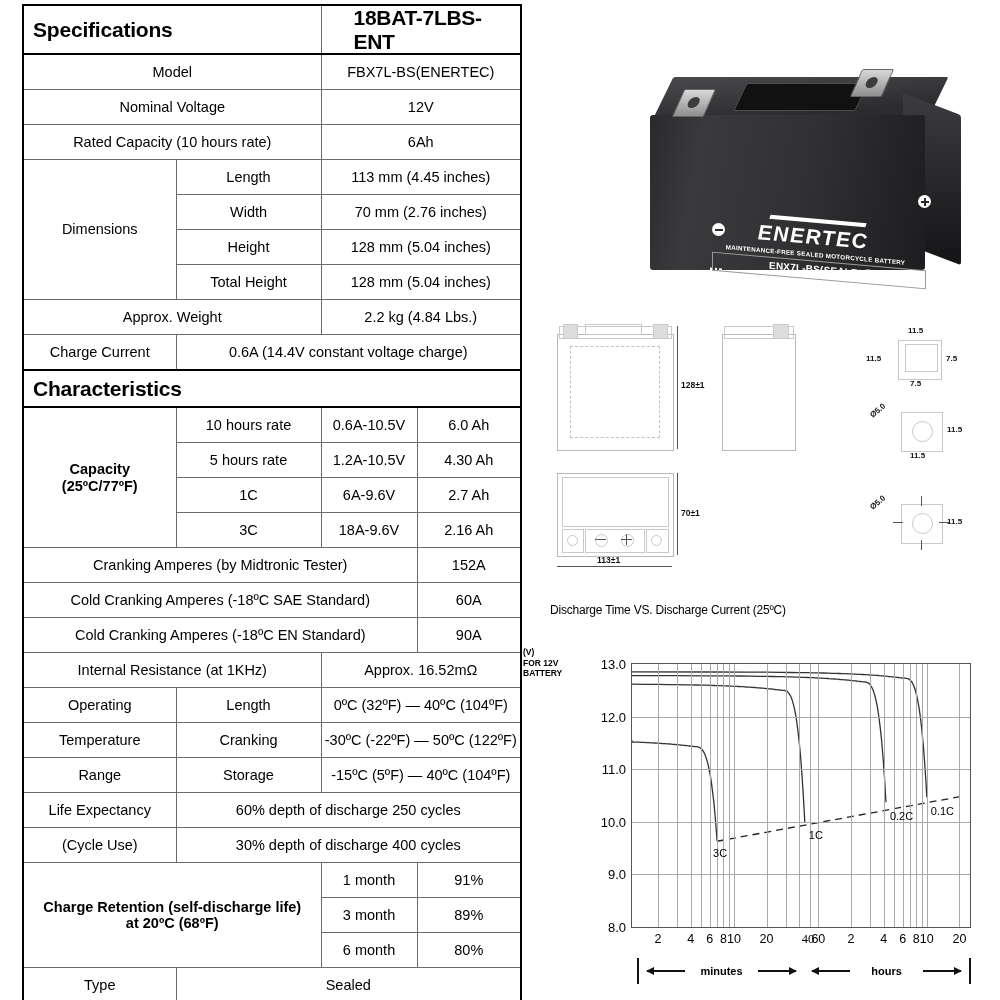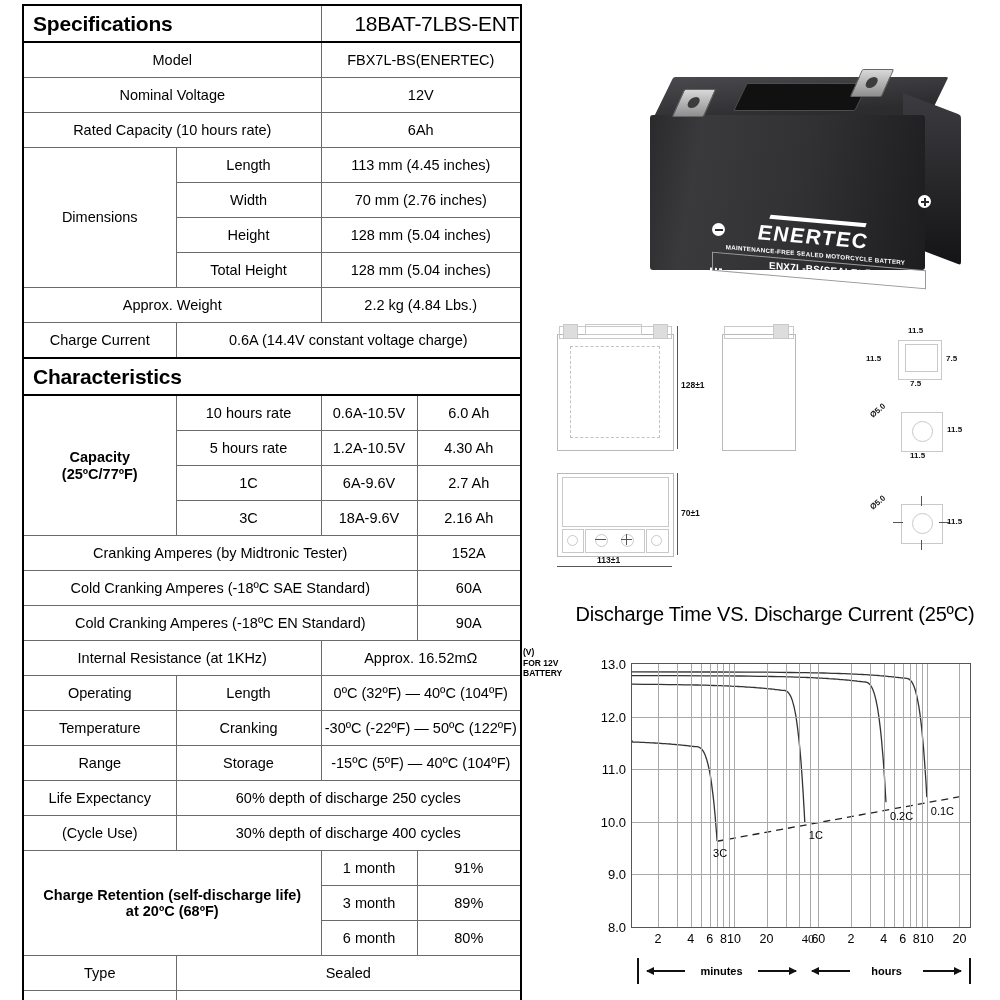--- a/index.html
+++ b/index.html
@@ -6,21 +6,21 @@
   body{width:1000px;height:1000px;position:relative;overflow:hidden;
        font-family:"Liberation Sans",sans-serif;color:#000;}
 
   
   #spec-table{position:absolute;left:22px;top:4px;width:498px;border-collapse:collapse;
               table-layout:fixed;}
   #spec-table td{border:1px solid #6b6b6b;text-align:center;vertical-align:middle;
                  font-size:14.5px;padding:0;height:34px;line-height:1.12;}
   #spec-table .bigtitle{font-size:21px;font-weight:bold;text-align:left;padding-left:9px;
                         height:35px;letter-spacing:-.2px;}
-  #spec-table .bigcode{font-size:21px;font-weight:normal;text-align:center;height:35px;
+  #spec-table .bigcode{font-size:21px;font-weight:bold;text-align:left;height:35px;
                        letter-spacing:-.3px;padding-left:32px;}
   .toprule{border-top:3px solid #000 !important;}
   .thickleft{border-left:2px solid #000 !important;}
   .thickright{border-right:2px solid #000 !important;}
   .hdrrow td{border-top:2px solid #000 !important;border-bottom:2px solid #000 !important;}
   .twoline{line-height:1.55;font-weight:bold;}
 
   
   #right-pane{position:absolute;left:525px;top:0;width:475px;height:1000px;}
 
@@ -70,22 +70,22 @@
   
   #drawings{position:absolute;left:0;top:318px;width:475px;height:285px;}
   .dw{position:absolute;border:1px solid #b9b9b9;background:#fff;}
   .dw2{position:absolute;border:1px solid #c9c9c9;}
   .dash{position:absolute;border:1px dashed #c2c2c2;}
   .dimtxt{position:absolute;font-size:8.5px;font-weight:bold;color:#111;}
   .dimtxt.sm{font-size:8px;}
   .dimline{position:absolute;background:#555;}
 
   
-  #chart-title{position:absolute;left:25px;top:603px;width:450px;text-align:center;
-               font-size:20px;letter-spacing:-.2px;}
+  #chart-title{position:absolute;left:25px;top:603px;width:450px;text-align:left;
+               font-size:12px;letter-spacing:-.2px;}
   #axis-note{position:absolute;left:-2px;top:647px;font-size:8.5px;font-weight:bold;
              line-height:1.25;}
   #plot{position:absolute;left:106px;top:663px;width:340px;height:265px;
         border:1px solid #555;box-sizing:border-box;}
   .vgrid{position:absolute;top:0;bottom:0;width:1px;background:#a9a9a9;}
   .hgrid{position:absolute;left:0;right:0;height:1px;background:#a9a9a9;}
   .ylab{position:absolute;right:100%;margin-right:6px;font-size:13px;
         transform:translateY(-50%);white-space:nowrap;}
   .xlab{position:absolute;top:100%;margin-top:5px;font-size:12.5px;
         transform:translateX(-50%);white-space:nowrap;}

